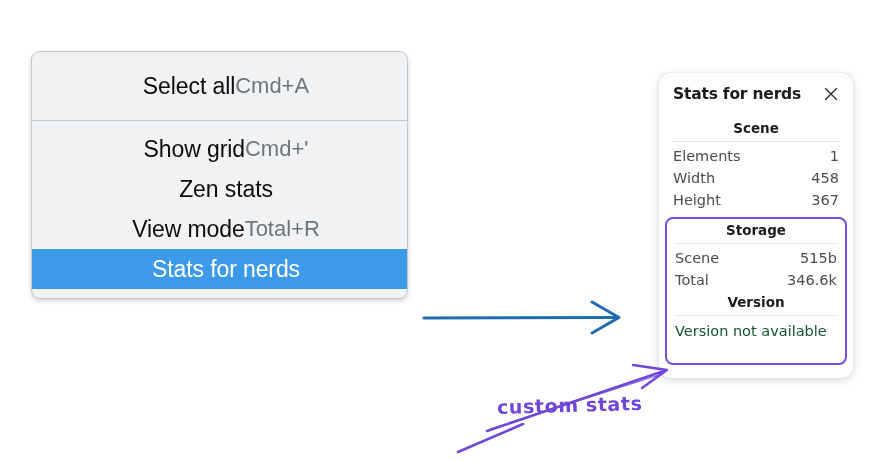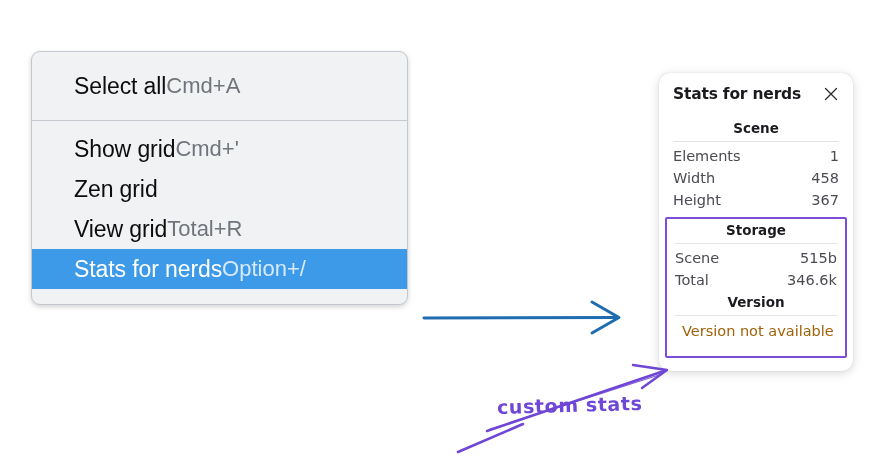--- a/index.html
+++ b/index.html
@@ -23,34 +23,34 @@
     top: 51px;
     width: 377px;
     background: #f1f2f4;
     border: 1px solid #c3c8ce;
     border-radius: 9px;
     box-shadow: 0 2px 5px rgba(0,0,0,0.18);
     overflow: hidden;
     box-sizing: border-box;
   }
   .menu-group {
-    padding: 8px 0 15px 0;
+    padding: 8px 0 9px 0;
   }
   .menu-group.group-top {
     padding: 14px 0 14px 0;
   }
   .menu-sep {
     height: 1px;
     background: #c3c8ce;
     width: 100%;
   }
   .menu-item {
     display: flex;
     align-items: center;
-    justify-content: flex-start;
+    justify-content: center;
     height: 40px;
     padding: 0 29px 0 42px;
     box-sizing: border-box;
     cursor: default;
   }
   .menu-item .mi-label {
     font-size: 23px;
     color: #0d0d0d;
     letter-spacing: -0.1px;
     white-space: nowrap;
@@ -129,32 +129,31 @@
     align-items: baseline;
     justify-content: space-between;
     font-size: 14.5px;
     color: #4b4b52;
     padding: 3px 0;
   }
   .sp-row .sp-key { white-space: nowrap; }
   .sp-row .sp-val { white-space: nowrap; }
   .sp-note {
     font-size: 14.5px;
-    color: #a16207;
+    color: #14532d;
     padding: 4px 0 1px 0;
     white-space: nowrap;
-    margin-left: 7px;
   }
 
   
   #custom-stats-box {
     border: 2px solid #7c4dd8;
-    border-radius: 2px;
+    border-radius: 8px;
     margin: 6px 6px 0 6px;
-    padding: 0 8px 16px 8px;
+    padding: 0 8px 23px 8px;
   }
 
   
   #annotation-layer {
     position: absolute;
     left: 440px;
     top: 355px;
     width: 240px;
     height: 106px;
     pointer-events: none;
@@ -185,29 +184,28 @@
   </div>
 
   <div class="menu-sep"></div>
 
   <div class="menu-group">
     <div class="menu-item">
       <span class="mi-label">Show grid</span>
       <span class="mi-shortcut">Cmd+'</span>
     </div>
     <div class="menu-item">
-      <span class="mi-label">Zen grid</span>
-    </div>
-    <div class="menu-item">
-      <span class="mi-label">View grid</span>
+      <span class="mi-label">Zen stats</span>
+    </div>
+    <div class="menu-item">
+      <span class="mi-label">View mode</span>
       <span class="mi-shortcut">Total+R</span>
     </div>
     <div class="menu-item is-selected">
       <span class="mi-label">Stats for nerds</span>
-      <span class="mi-shortcut">Option+/</span>
     </div>
   </div>
 
 </div>
 
 <svg id="blue-arrow" viewBox="0 0 225 60">
   <path d="M4 30 L196 29.5" stroke="#1f6cb0" stroke-width="3" fill="none" stroke-linecap="round"></path>
   <path d="M172 14 L199 29.5 L172 45" stroke="#1f6cb0" stroke-width="3" fill="none" stroke-linecap="round" stroke-linejoin="round"></path>
 </svg>
 

